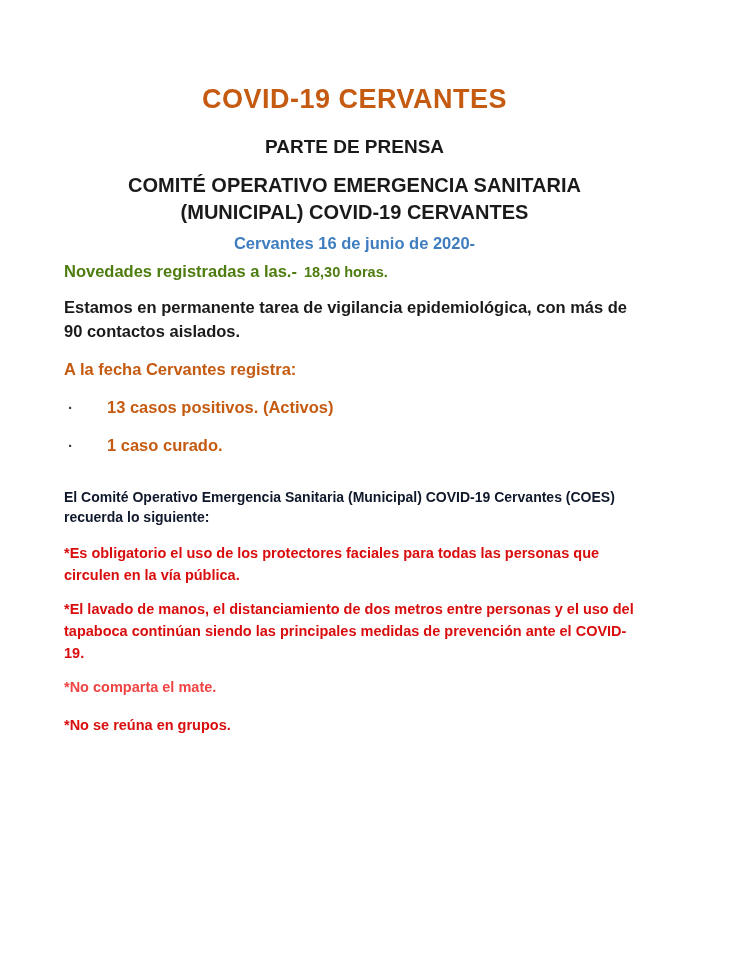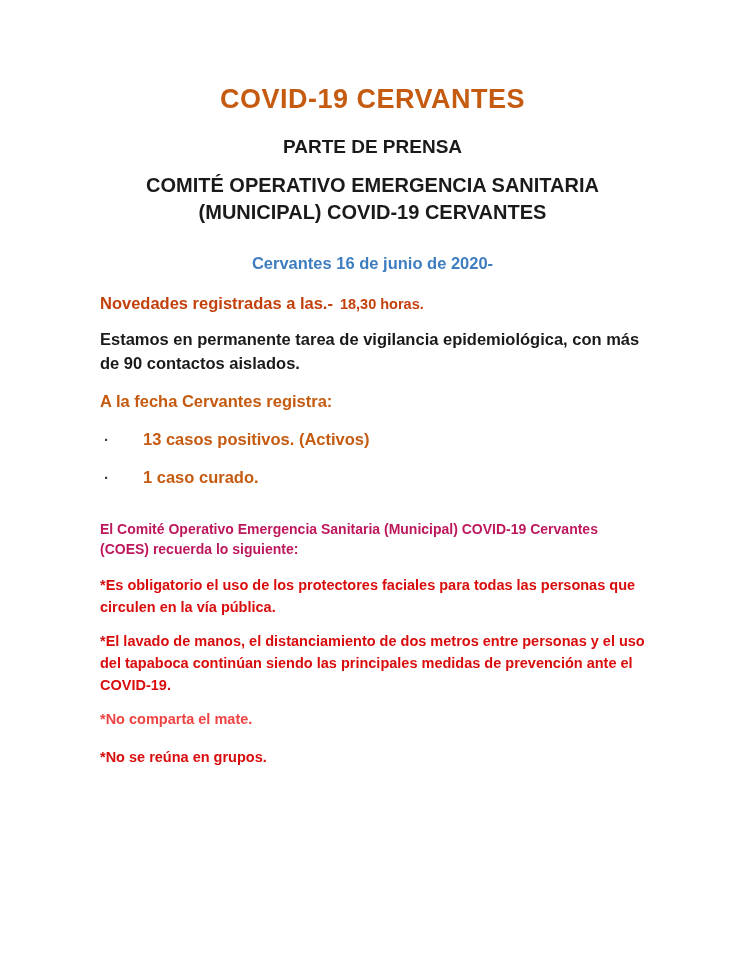--- a/index.html
+++ b/index.html
@@ -8,21 +8,21 @@
     font-family: "Liberation Sans", "DejaVu Sans", sans-serif;
   }
   .page {
     position: relative;
     width: 742px;
     height: 960px;
     background: #ffffff;
     overflow: hidden;
   }
   .content {
-    padding: 84px 97px 0 100px; 
+    padding: 84px 97px 0 64px; 
   }
   
   .main-title {
     font-size: 27px;
     font-weight: bold;
     text-align: center;
     letter-spacing: 0.5px;
     line-height: 30px;
   }
   .press-subtitle {
@@ -36,31 +36,31 @@
   .committee-heading {
     margin: 14px auto 0 auto;
     max-width: 480px;
     font-size: 20px;
     font-weight: bold;
     text-align: center;
     color: #1a1a1a;
     line-height: 27px;
   }
   .dateline {
-    margin-top: 26px;
+    margin-top: 6px;
     font-size: 16.5px;
     font-weight: bold;
     text-align: center;
     line-height: 22px;
   }
   
   .news-line {
-    margin-top: 20px;
+    margin-top: 8px;
     font-weight: bold;
-    color: #c2410c;
+    color: #4d7c0f;
   }
   .news-label { font-size: 16.5px; }
   .news-time  { font-size: 14.5px; margin-left: 7px; }
   .coes-paragraph {
     margin-top: 13px;
     font-size: 14.5px;
     font-weight: bold;
     color: #1a1a1a;
     line-height: 23px;
   }
@@ -88,21 +88,21 @@
     width: 43px;
     flex: 0 0 43px;
     color: #3b3b3b;
     font-size: 15px;
     padding-left: 4px;
   }
   .reminder-intro {
     margin-top: 31px;
     font-size: 14px;
     font-weight: bold;
-    color: #be185d;
+    color: #0f172a;
     line-height: 20px;
   }
   .alert-paragraph {
     margin-top: 15px;
     font-size: 14.5px;
     font-weight: bold;
     line-height: 22px;
   }
   .alert-paragraph + .alert-paragraph { margin-top: 12px; }
 </style>

